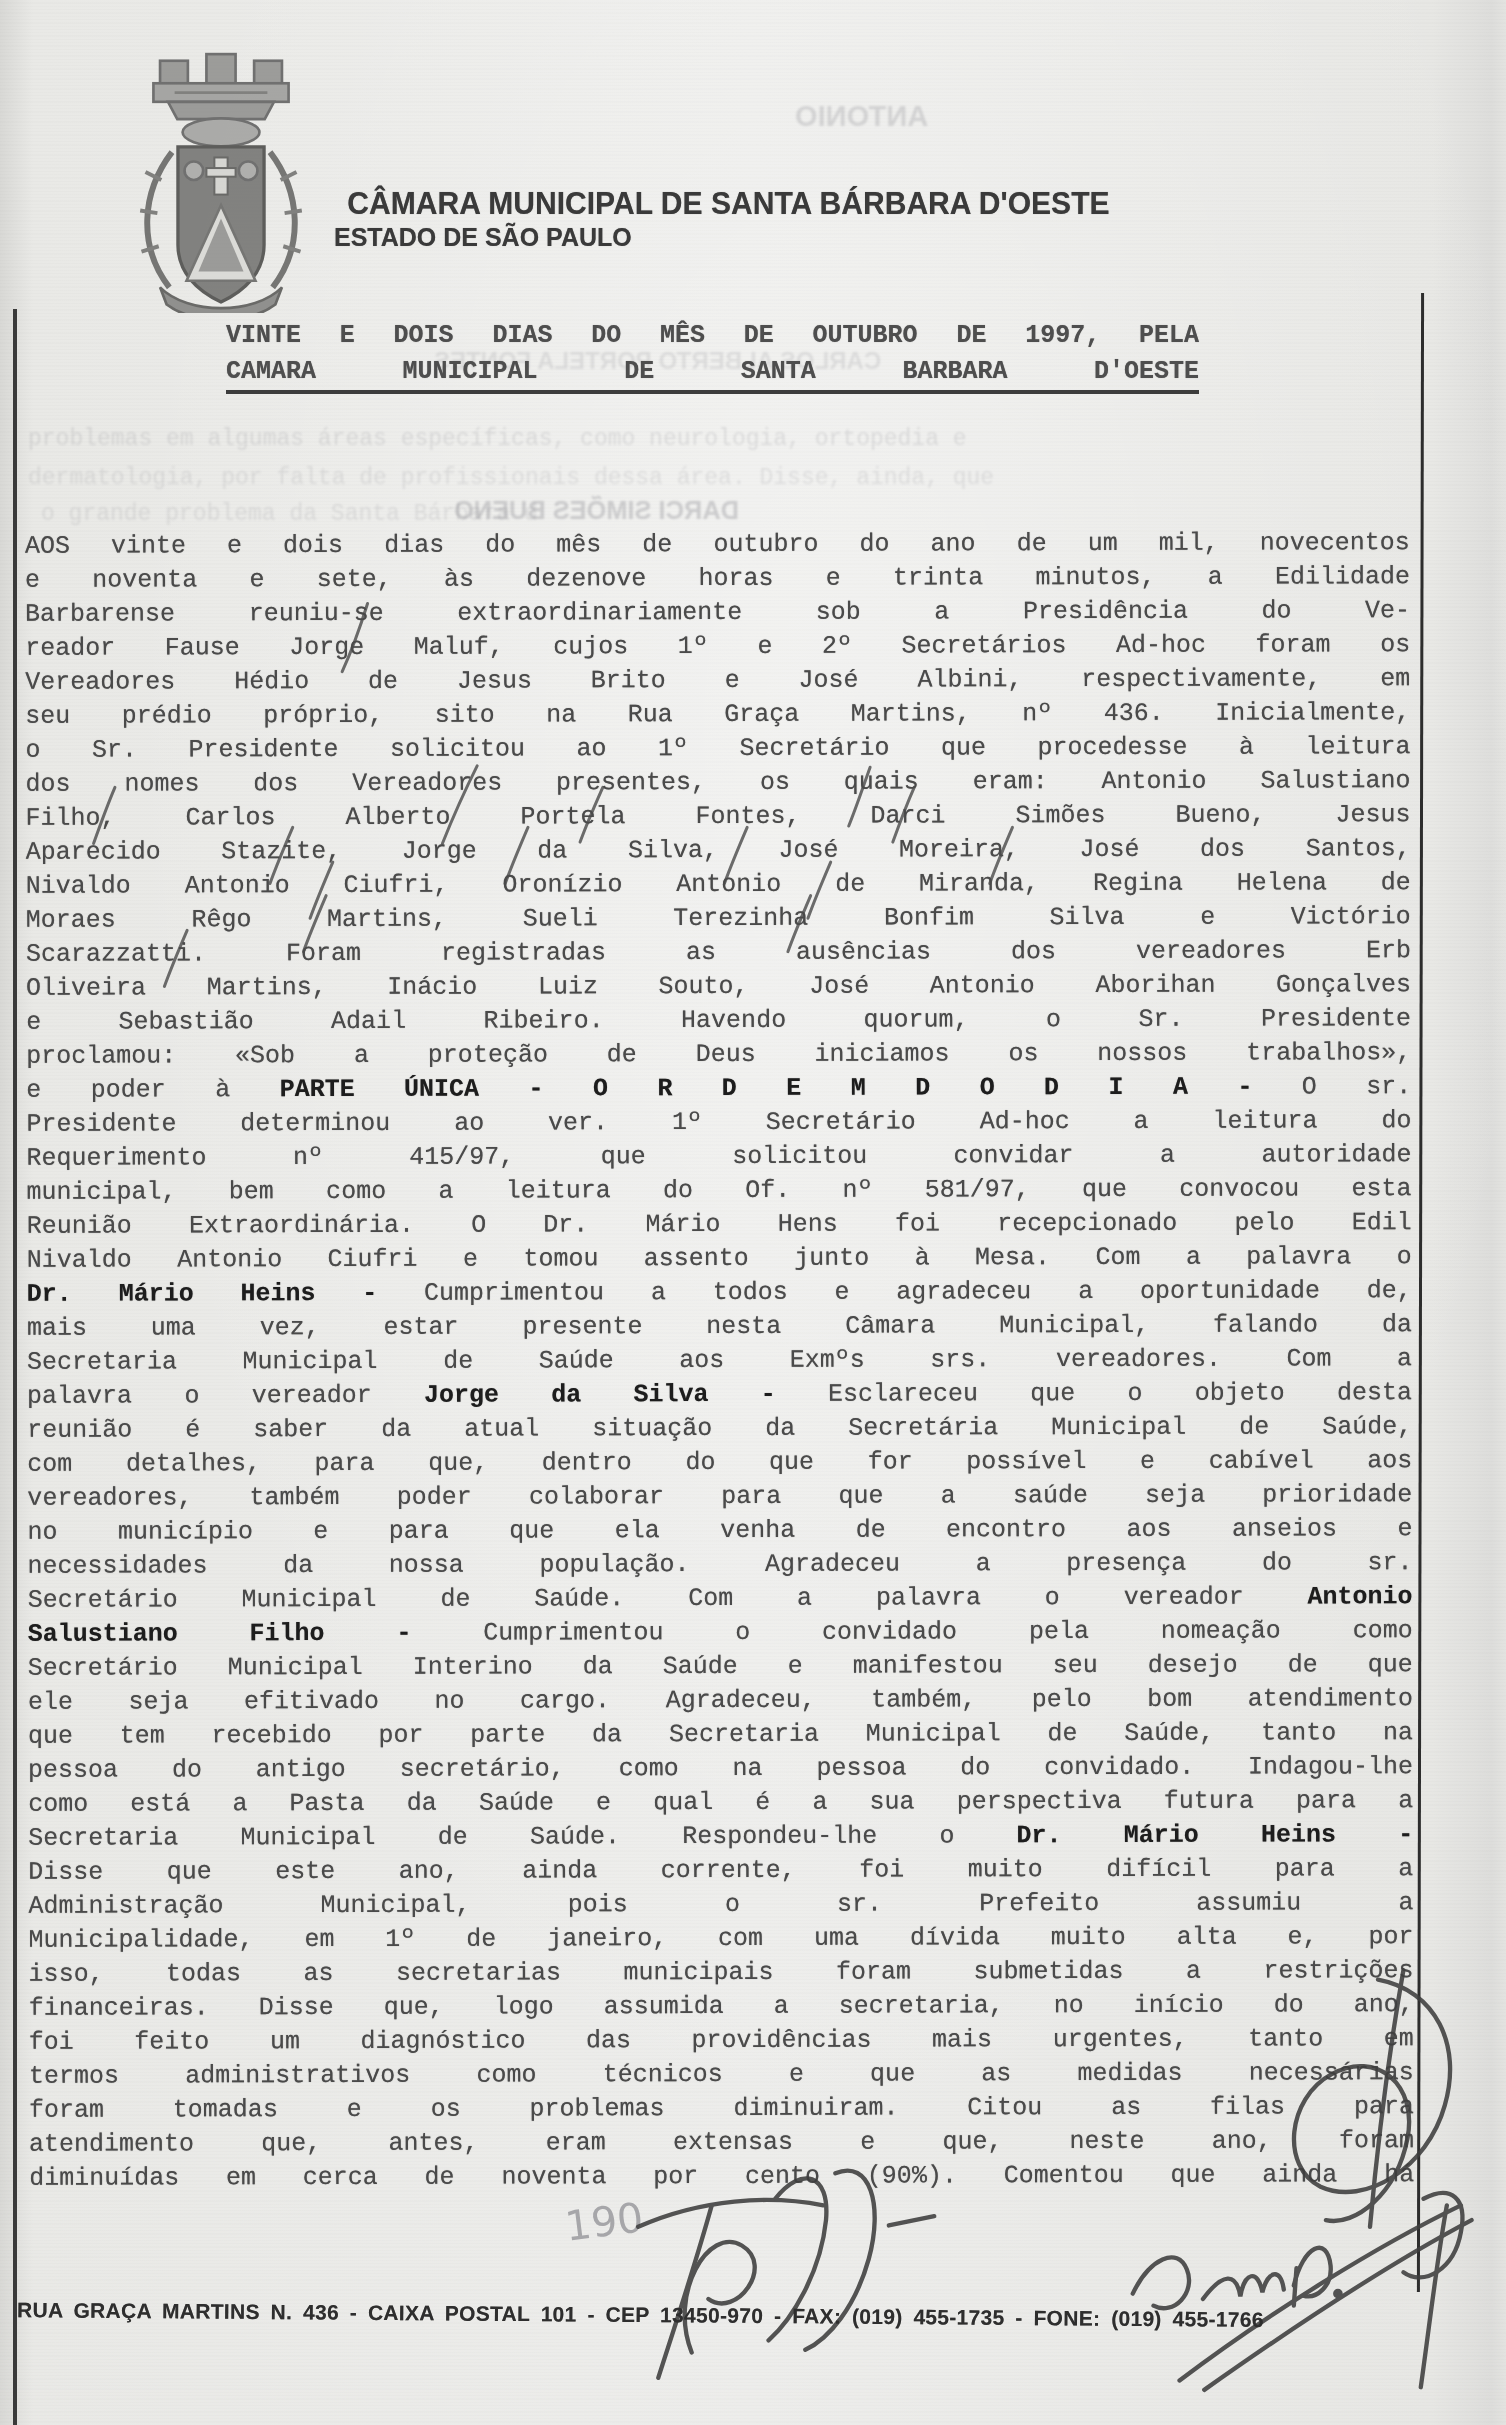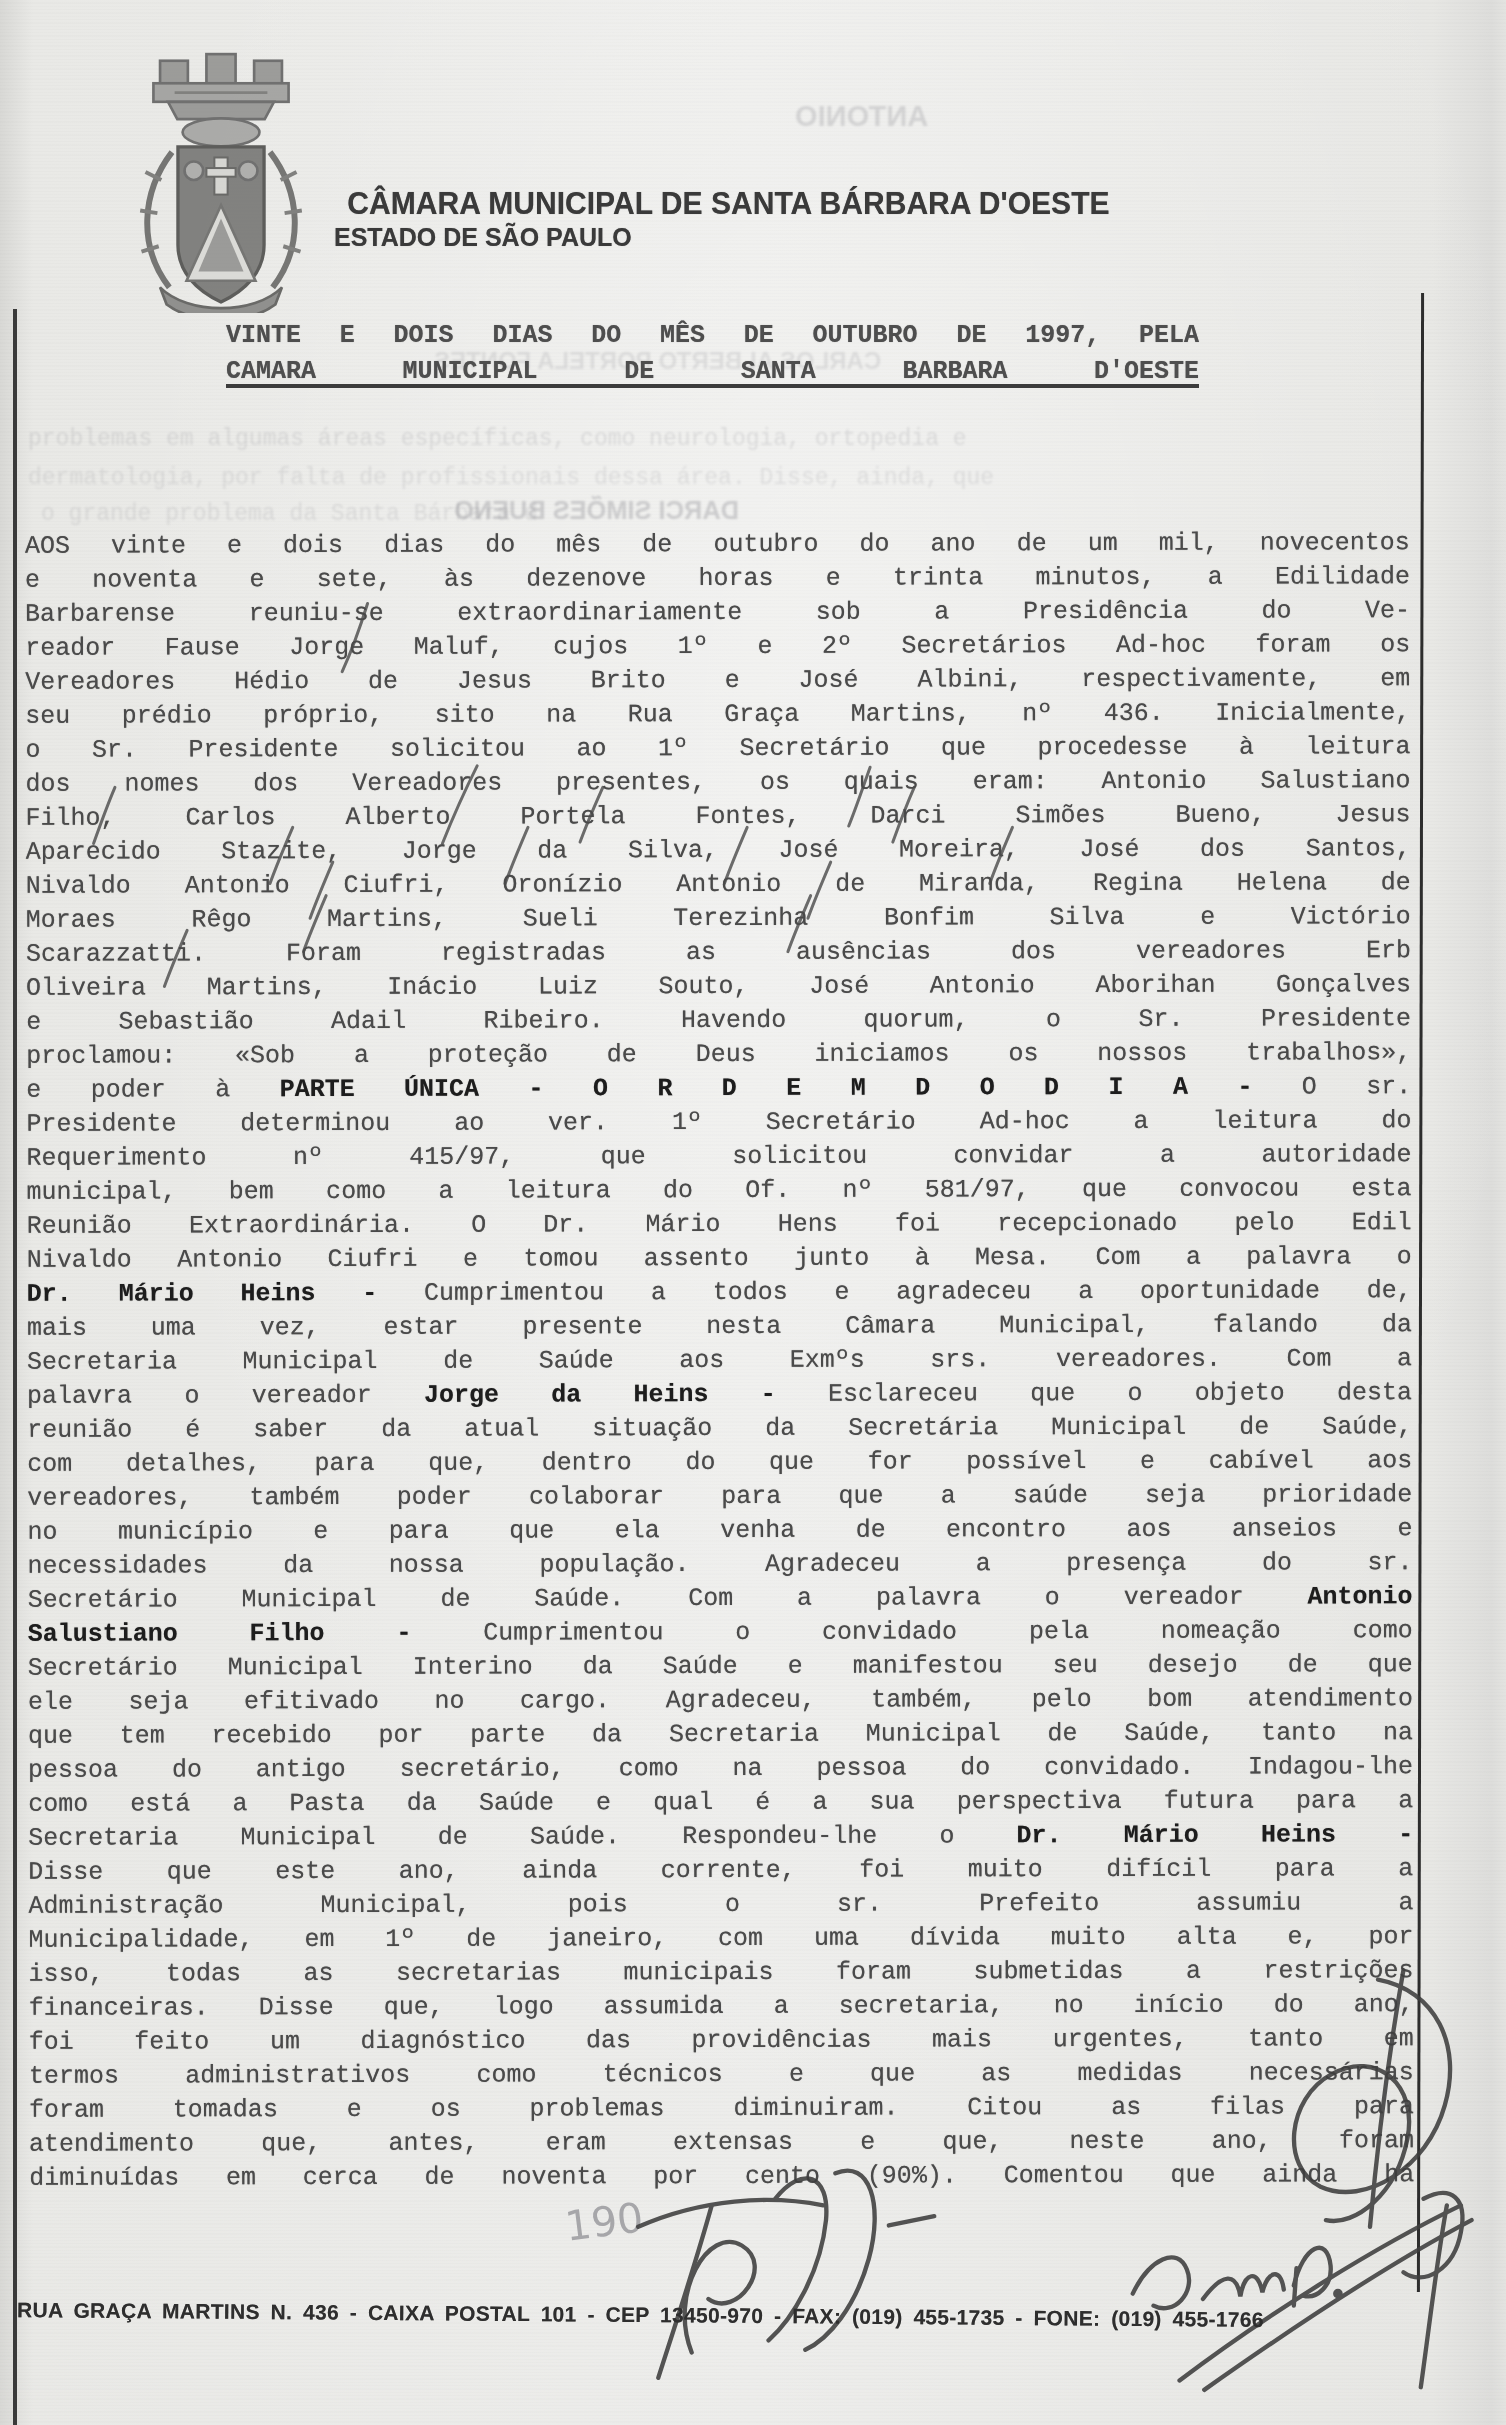--- a/index.html
+++ b/index.html
@@ -16,21 +16,21 @@
   .crest{position:absolute;left:115px;top:47px;width:212px;height:266px;opacity:.82;filter:blur(0.3px);}
   .org{position:absolute;left:334px;top:186px;width:889px;text-align:left;
        font-family:"Liberation Sans",sans-serif;font-weight:bold;color:#3a3a3a;
        text-shadow:0 0 0.7px rgba(40,40,40,.55);}
   .org .l1{font-size:31px;transform:scaleX(.97);}
   .org .l2{font-size:25px;margin-top:1px;}
   
   .title{position:absolute;left:226px;top:318px;width:973px;font-weight:bold;
          font-size:25px;color:#4e4e4e;text-shadow:0 0 0.8px rgba(70,70,70,.6);}
   .tline{height:36px;line-height:36px;text-align:justify;text-align-last:justify;white-space:normal;}
-  .tline.u{border-bottom:4.7px solid #3c3c3c;height:30px;}
+  .tline.u{border-bottom:4.7px solid #3c3c3c;padding-bottom:6px;height:30px;}
   
   .bodytext{position:absolute;left:27px;top:528px;width:1385px;transform:rotate(-.15deg);}
   .bline{height:34px;line-height:34px;font-size:25px;color:#4a4a4a;
          text-align:justify;text-align-last:justify;white-space:normal;
          text-shadow:0 0 0.8px rgba(74,74,74,.65);}
   .bline .b{color:#1d1d1d;font-weight:bold;}
   
   .border-left{position:absolute;left:13.4px;top:309px;width:3.3px;height:2117px;background:#3a3a3a;}
   .border-right{position:absolute;left:1419px;top:293px;width:2.7px;height:1999px;background:#2d2d2d;transform:rotate(.12deg);}
   
@@ -116,21 +116,21 @@
       <div class="bline"><span>proclamou: «Sob a proteção de Deus iniciamos os nossos trabalhos»,</span></div>
       <div class="bline"><span>e poder à </span><span class="b">PARTE ÚNICA - O R D E M   D O   D I A -</span><span> O sr.</span></div>
       <div class="bline"><span>Presidente determinou ao ver. 1º Secretário Ad-hoc a leitura do</span></div>
       <div class="bline"><span>Requerimento nº 415/97, que solicitou convidar a autoridade</span></div>
       <div class="bline"><span>municipal, bem como a leitura do Of. nº 581/97, que convocou esta</span></div>
       <div class="bline"><span>Reunião Extraordinária. O Dr. Mário Hens foi recepcionado pelo Edil</span></div>
       <div class="bline"><span>Nivaldo Antonio Ciufri e tomou assento junto à Mesa. Com a palavra o</span></div>
       <div class="bline"><span class="b">Dr. Mário Heins -</span><span> Cumprimentou a todos e agradeceu a oportunidade de,</span></div>
       <div class="bline"><span>mais uma vez, estar presente nesta Câmara Municipal, falando da</span></div>
       <div class="bline"><span>Secretaria Municipal de Saúde aos Exmºs srs. vereadores. Com a</span></div>
-      <div class="bline"><span>palavra o vereador </span><span class="b">Jorge da Heins -</span><span> Esclareceu que o objeto desta</span></div>
+      <div class="bline"><span>palavra o vereador </span><span class="b">Jorge da Silva -</span><span> Esclareceu que o objeto desta</span></div>
       <div class="bline"><span>reunião é saber da atual situação da Secretária Municipal de Saúde,</span></div>
       <div class="bline"><span>com detalhes, para que, dentro do que for possível e cabível aos</span></div>
       <div class="bline"><span>vereadores, também poder colaborar para que a saúde seja prioridade</span></div>
       <div class="bline"><span>no município e para que ela venha de encontro aos anseios e</span></div>
       <div class="bline"><span>necessidades da nossa população. Agradeceu a presença do sr.</span></div>
       <div class="bline"><span>Secretário Municipal de Saúde. Com a palavra o vereador </span><span class="b">Antonio</span></div>
       <div class="bline"><span class="b">Salustiano Filho -</span><span> Cumprimentou o convidado pela nomeação como</span></div>
       <div class="bline"><span>Secretário Municipal Interino da Saúde e manifestou seu desejo de que</span></div>
       <div class="bline"><span>ele seja efitivado no cargo. Agradeceu, também, pelo bom atendimento</span></div>
       <div class="bline"><span>que tem recebido por parte da Secretaria Municipal de Saúde, tanto na</span></div>

